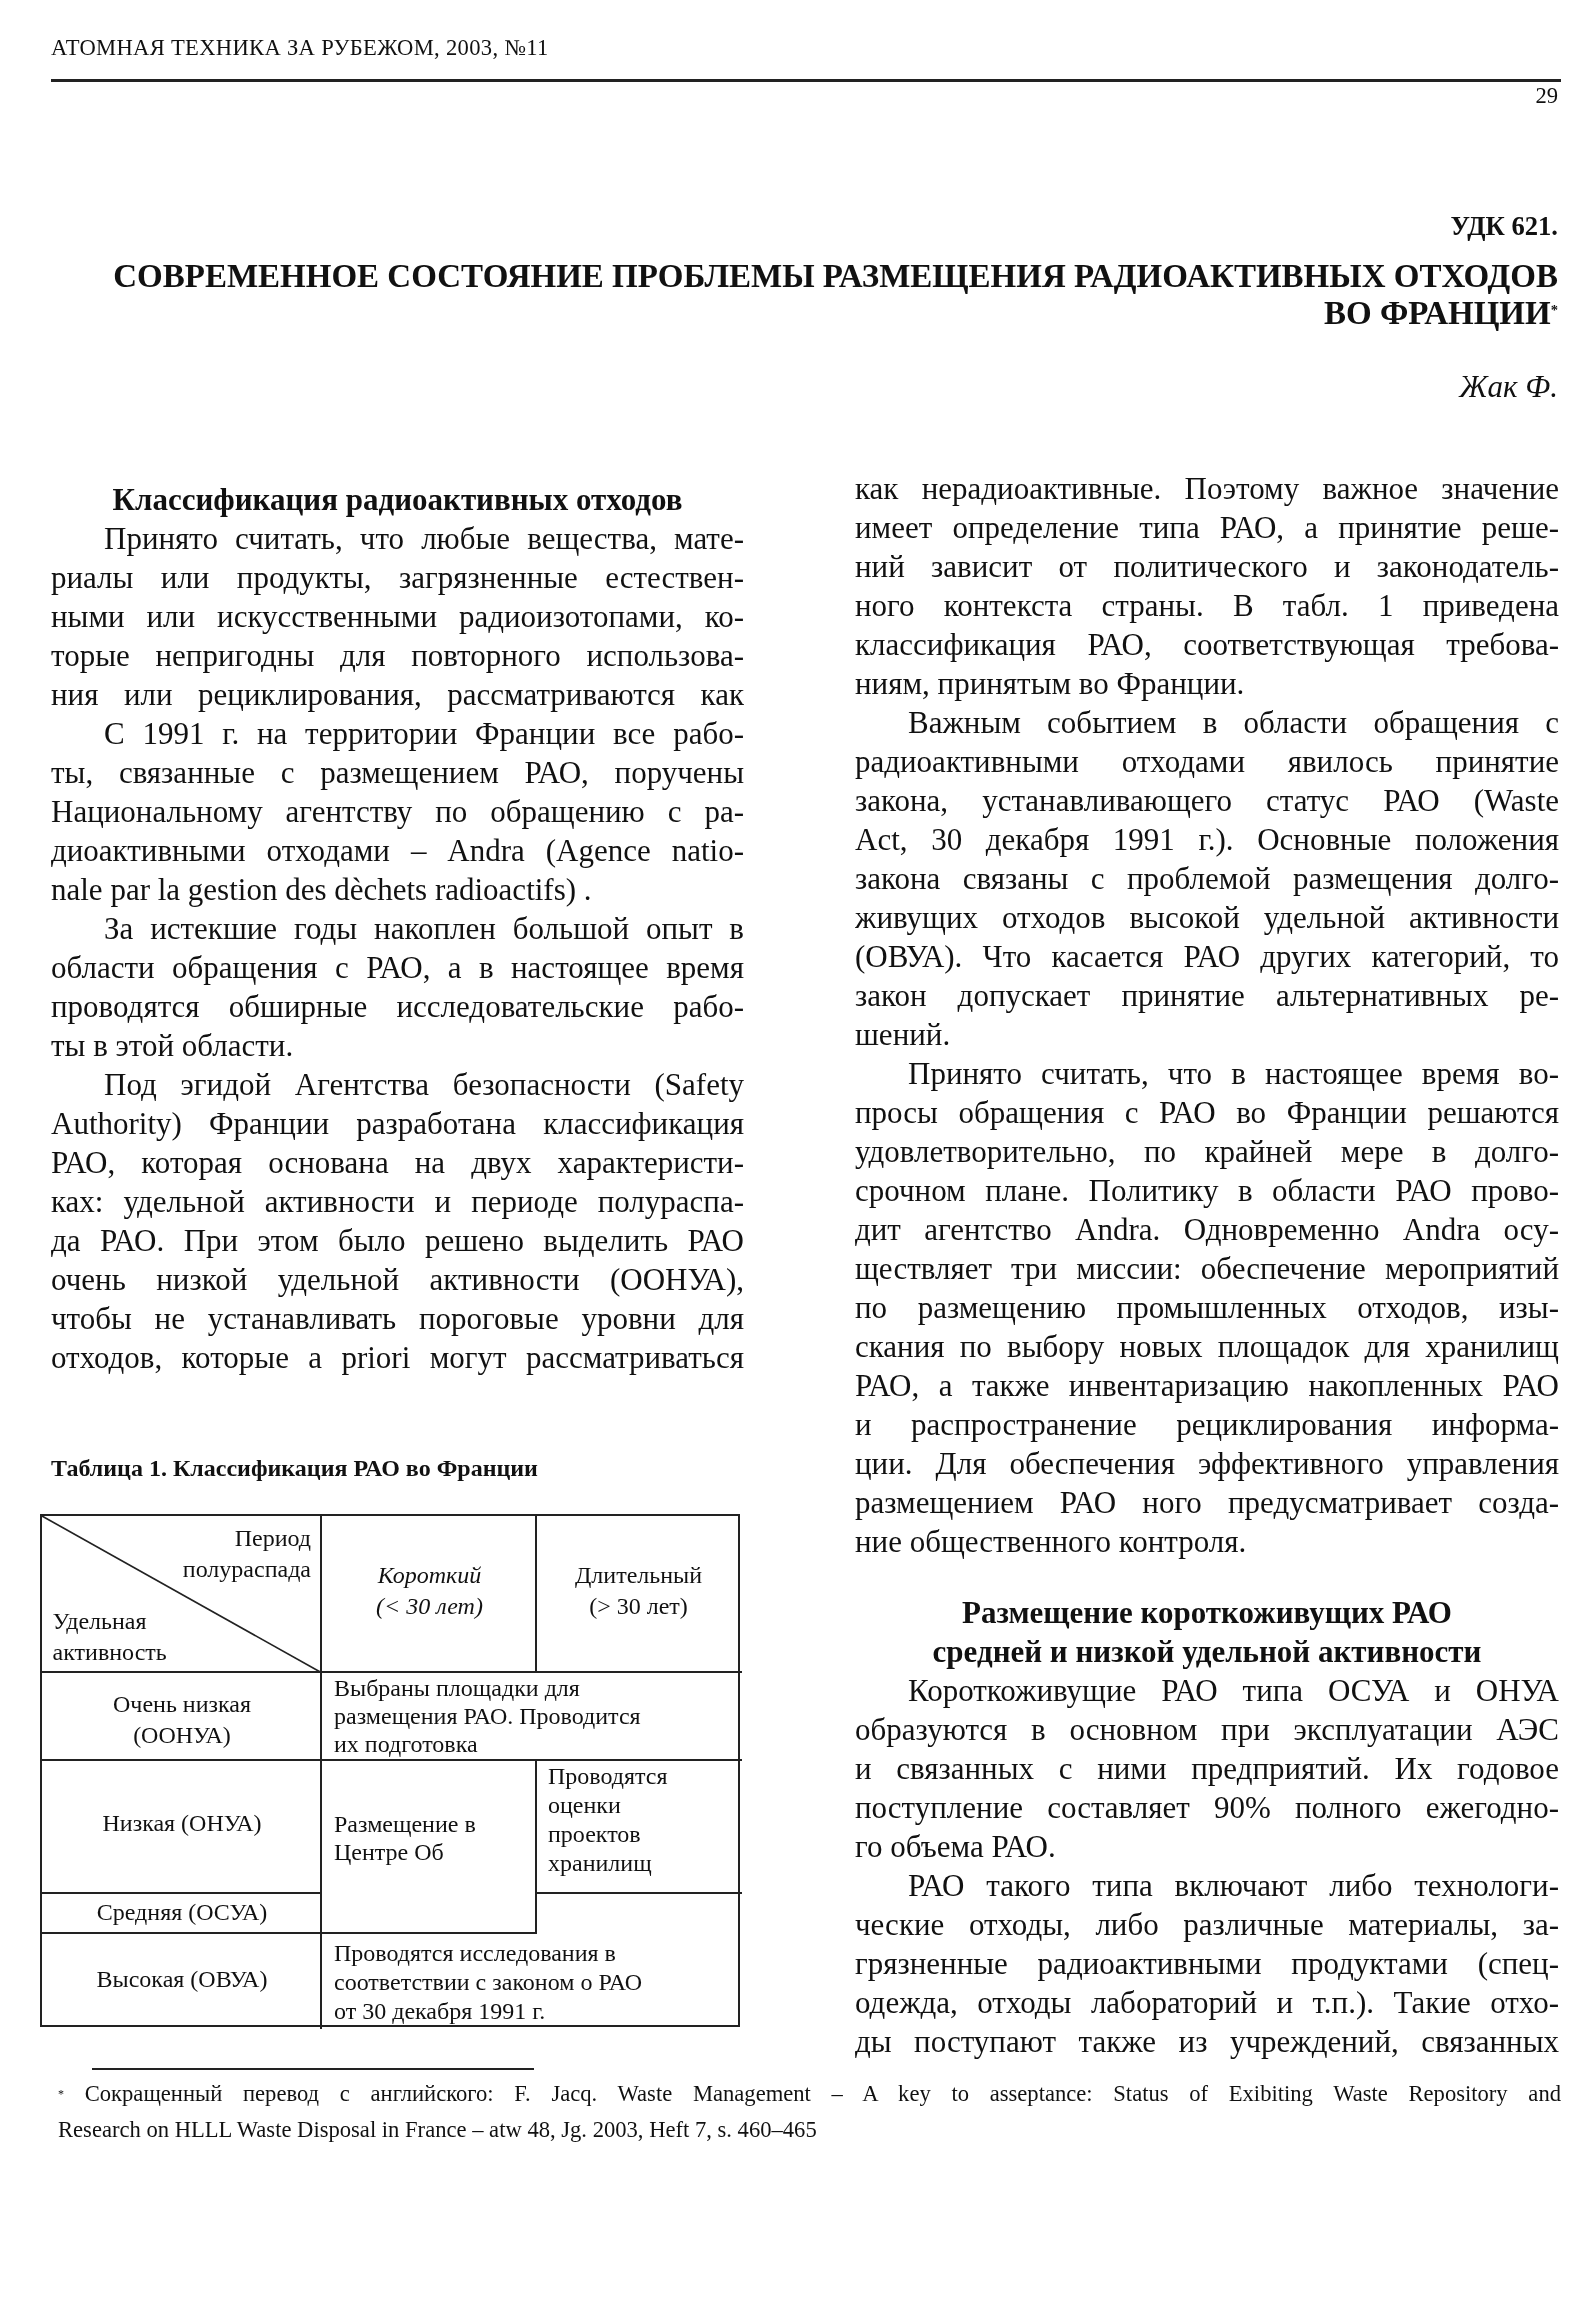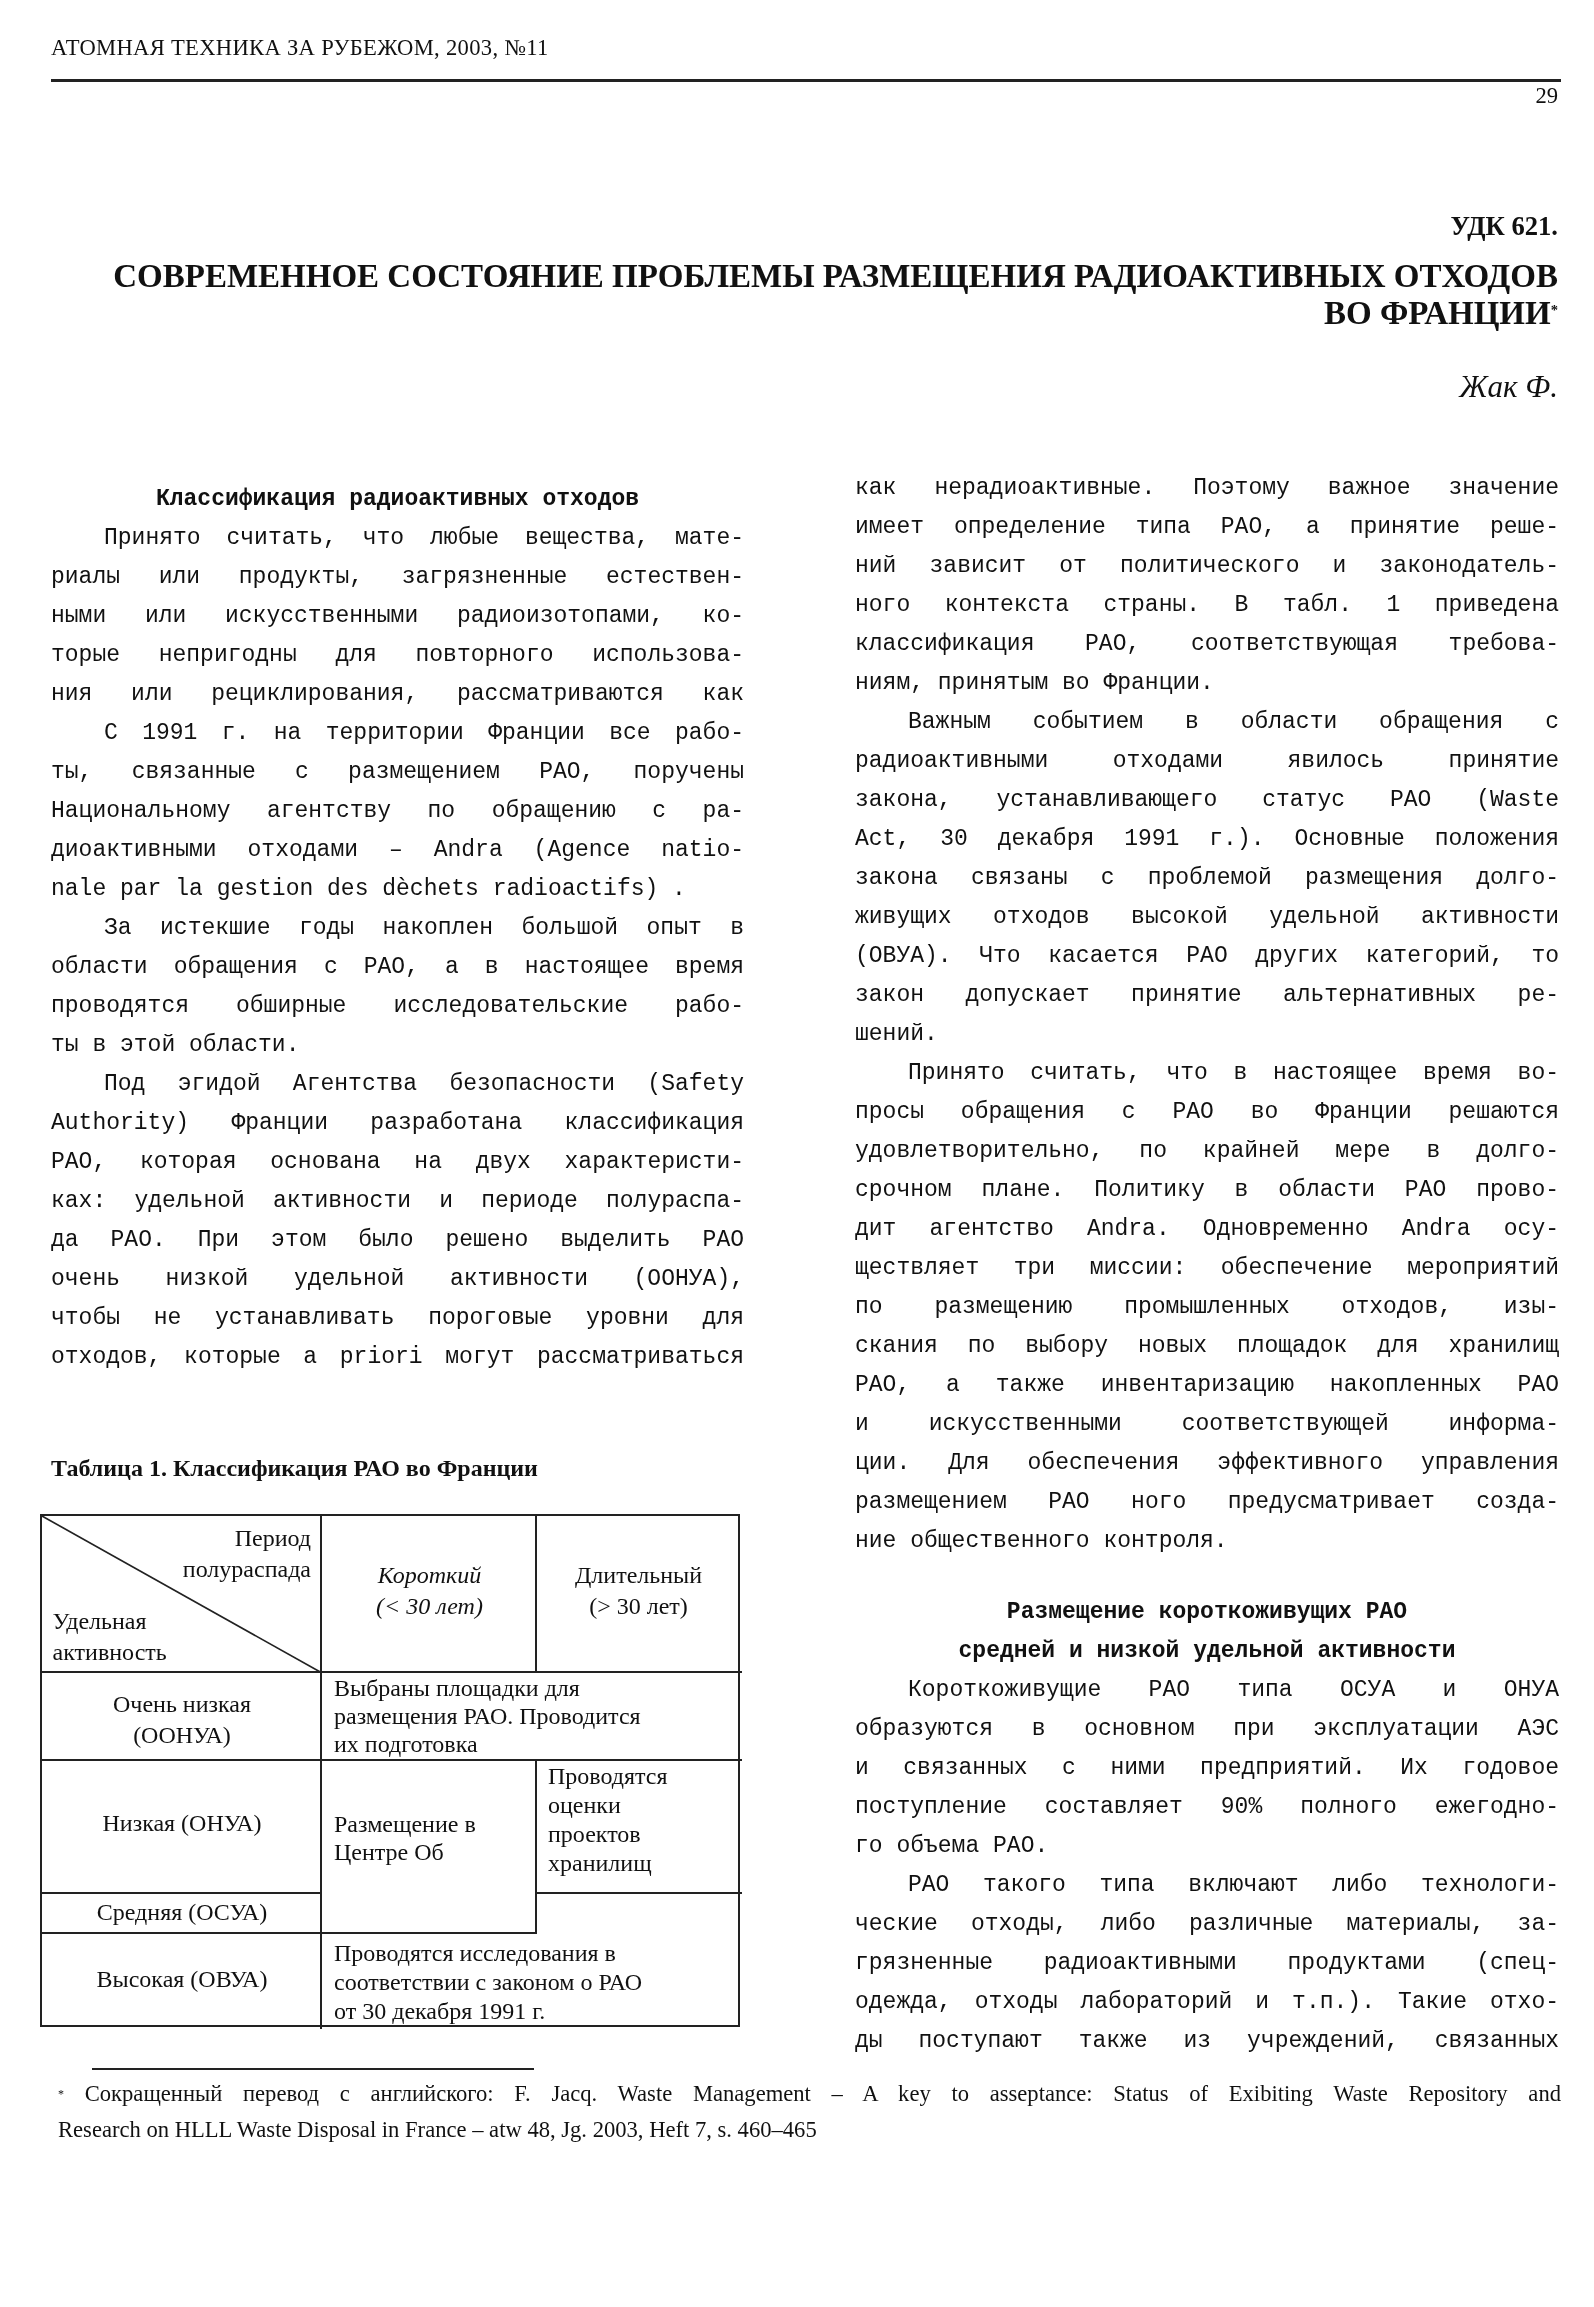--- a/index.html
+++ b/index.html
@@ -5,21 +5,21 @@
   html, body { margin:0; padding:0; background:#ffffff; }
   body { width:1595px; height:2307px; position:relative; overflow:hidden; color:#111; font-family:"Liberation Serif", "DejaVu Serif", serif; }
   .abs { position:absolute; }
   .running-head { left:51px; top:35px; font-size:22.6px; letter-spacing:0.3px; }
   .page-num { right:37px; top:35px; font-size:22.6px;margin-top:48px; }
   .head-rule { left:51px; top:79px; width:1510px; height:2.7px; background:#222; }
   .udc { right:37px; top:211px; font-size:26.6px; font-weight:bold; }
   .title { right:37px; top:258px; width:1528px; text-align:right; font-size:33px; font-weight:bold; line-height:37px; }
   .title sup { font-size:14.6px; vertical-align:top; position:relative; top:-2.7px; }
   .author { right:37px; top:369px; font-size:31px; font-style:italic; }
-  .col { position:absolute; font-size:23px; line-height:39px;font-family:Liberation Mono, monospace; }
+  .col { position:absolute; font-size:31px; line-height:39px; }
   .col .ln { display:block; height:39px; white-space:nowrap; text-align:justify; text-align-last:justify; overflow:hidden; }
   .col .ln.last { text-align-last:left; }
   .col .ln.ind { padding-left:53px; }
   .col-left { left:51px; top:480px; width:693px; }
   .col-right { left:855px; top:469px; width:704px; }
   .sec-head { display:block; font-weight:bold; text-align:center; height:39px; white-space:nowrap; }
   .gap { display:block; height:32px; }
   .tbl-caption { left:51px; top:1455px; font-size:24px; font-weight:bold; }
   .tbl { position:absolute; left:40px; top:1514px; width:700px; height:513px; border:2px solid #222; box-sizing:border-box; font-size:24px; line-height:31px; }
   .tbl .cell { position:absolute; box-sizing:border-box; }
@@ -156,21 +156,21 @@
   <span class="ln last">шений.</span>
   <span class="ln ind">Принято считать, что в настоящее время во-</span>
   <span class="ln">просы обращения с РАО во Франции решаются</span>
   <span class="ln">удовлетворительно, по крайней мере в долго-</span>
   <span class="ln">срочном плане. Политику в области РАО прово-</span>
   <span class="ln">дит агентство Andra. Одновременно Andra осу-</span>
   <span class="ln">ществляет три миссии: обеспечение мероприятий</span>
   <span class="ln">по размещению промышленных отходов, изы-</span>
   <span class="ln">скания по выбору новых площадок для хранилищ</span>
   <span class="ln">РАО, а также инвентаризацию накопленных РАО</span>
-  <span class="ln">и искусственными соответствующей информа-</span>
+  <span class="ln">и распространение рециклирования информа-</span>
   <span class="ln">ции. Для обеспечения эффективного управления</span>
   <span class="ln">размещением РАО ного предусматривает созда-</span>
   <span class="ln last">ние общественного контроля.</span>
   <span class="gap"></span>
   <span class="sec-head">Размещение короткоживущих РАО</span>
   <span class="sec-head">средней и низкой удельной активности</span>
   <span class="ln ind">Короткоживущие РАО типа ОСУА и ОНУА</span>
   <span class="ln">образуются в основном при эксплуатации АЭС</span>
   <span class="ln">и связанных с ними предприятий. Их годовое</span>
   <span class="ln">поступление составляет 90% полного ежегодно-</span>

